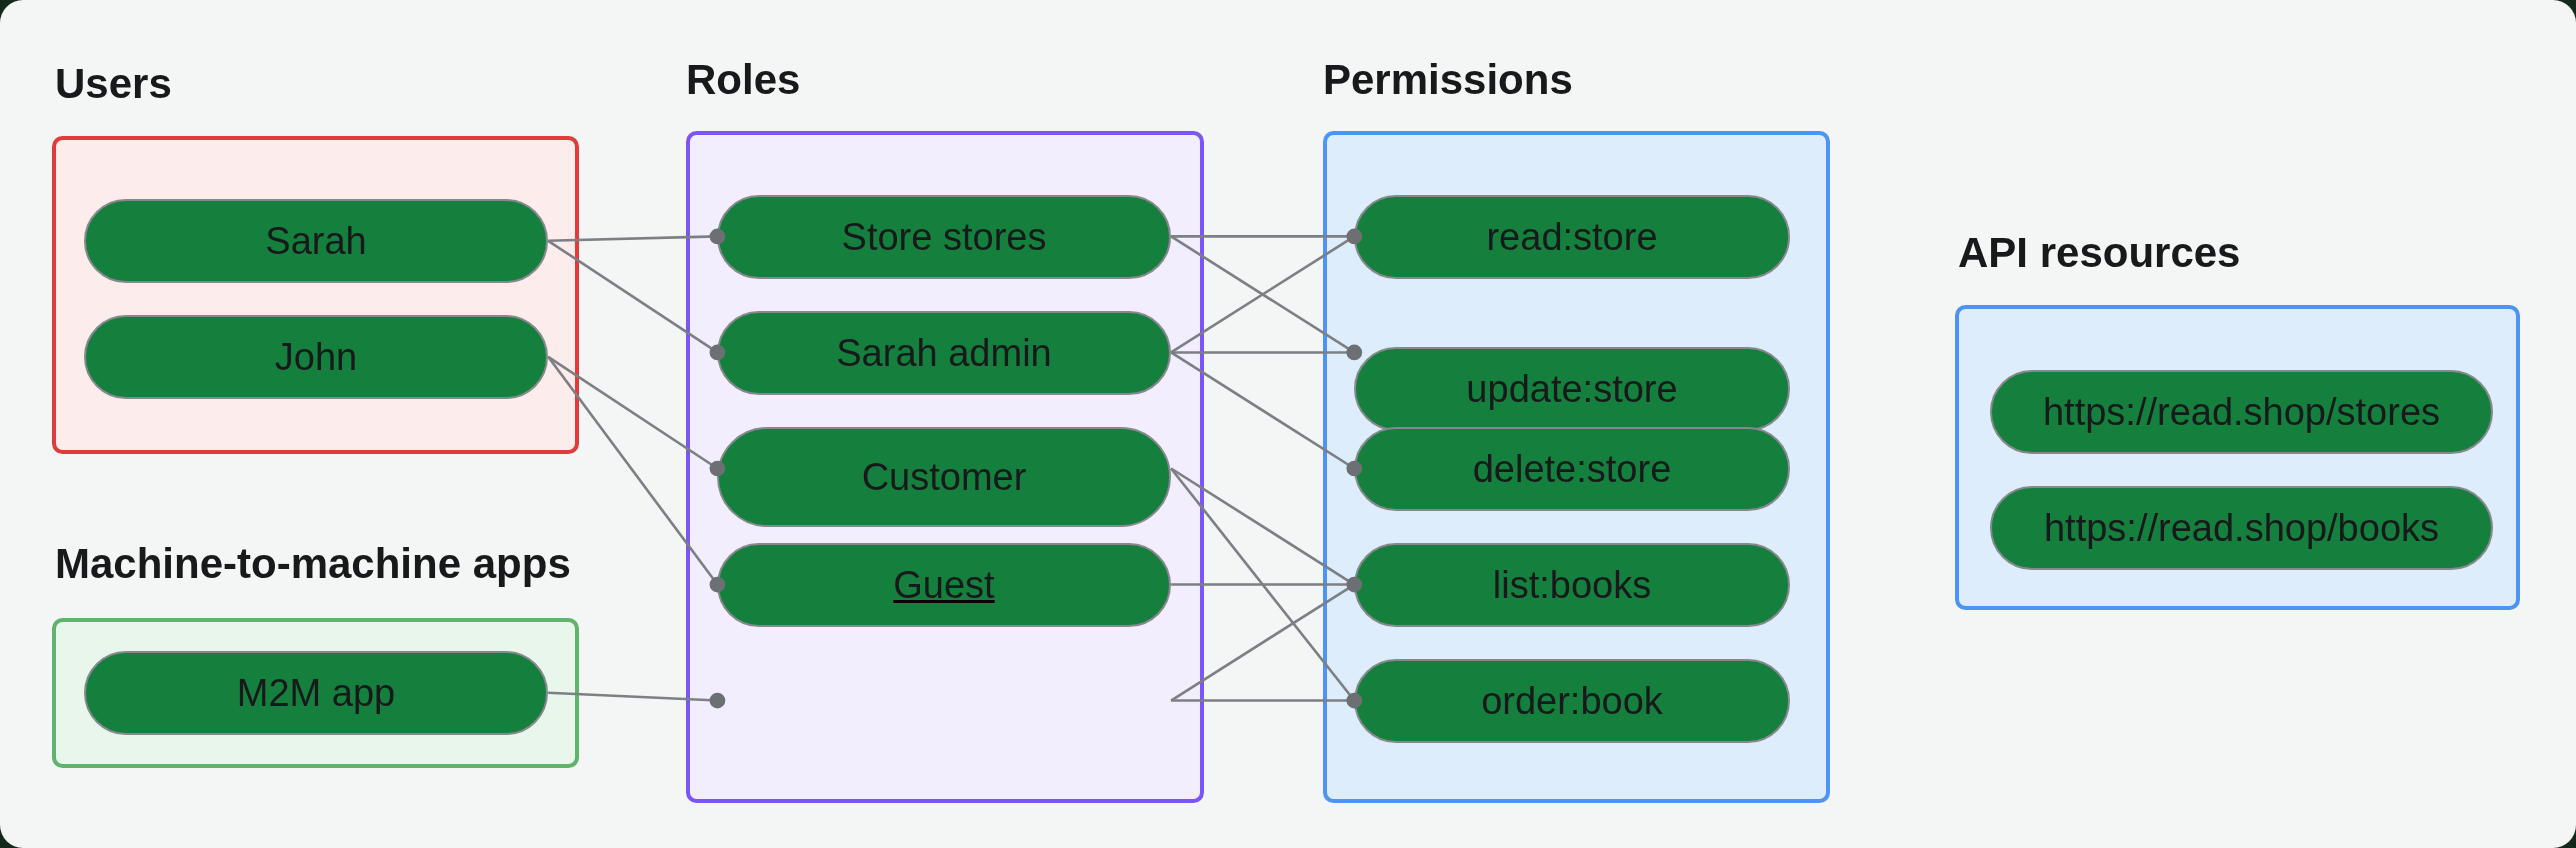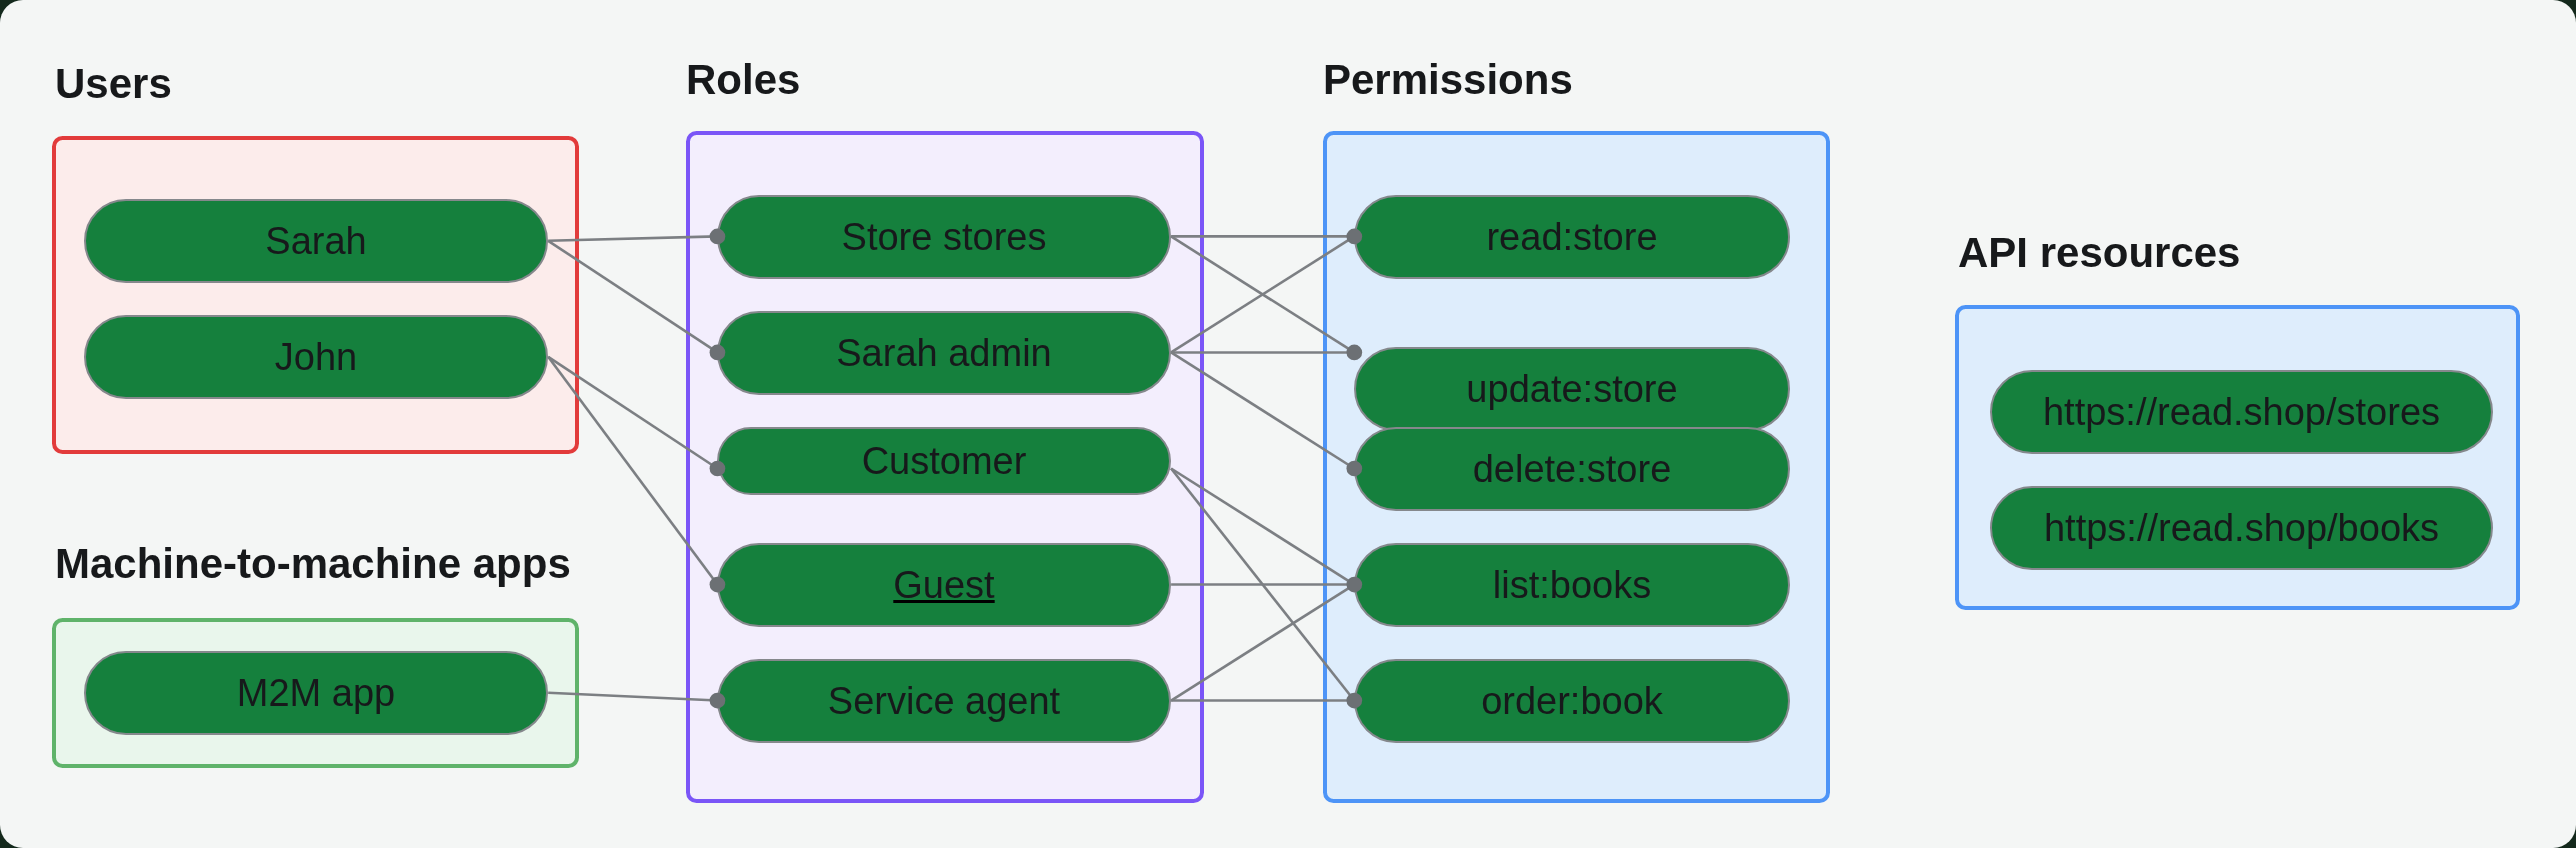--- a/index.html
+++ b/index.html
@@ -114,28 +114,25 @@
     </div>
     <div class="pill" style="left: 84px; top: 651px; width: 464px; height: 84px;">
       <span>M2M app</span>
     </div>
     <div class="pill" style="left: 717px; top: 195px; width: 454px; height: 84px;">
       <span>Store stores</span>
     </div>
     <div class="pill" style="left: 717px; top: 311px; width: 454px; height: 84px;">
       <span>Sarah admin</span>
     </div>
-    <div class="pill" style="left: 717px; top: 427px; width: 454px; height: 68px;">
+    <div class="pill" style="left: 717px; top: 427px; width: 454px; height: 100px;">
       <span>Customer</span>
     </div>
     <div class="pill" style="left: 717px; top: 543px; width: 454px; height: 84px; text-decoration: underline;">
       <span>Guest</span>
-    </div>
-    <div class="pill" style="left: 717px; top: 659px; width: 454px; height: 84px;">
-      <span>Service agent</span>
     </div>
     <div class="pill" style="left: 1354px; top: 195px; width: 436px; height: 84px;">
       <span>read:store</span>
     </div>
     <div class="pill" style="left: 1354px; top: 311px; width: 436px; height: 84px; margin-top: 36px;">
       <span>update:store</span>
     </div>
     <div class="pill" style="left: 1354px; top: 427px; width: 436px; height: 84px;">
       <span>delete:store</span>
     </div>

